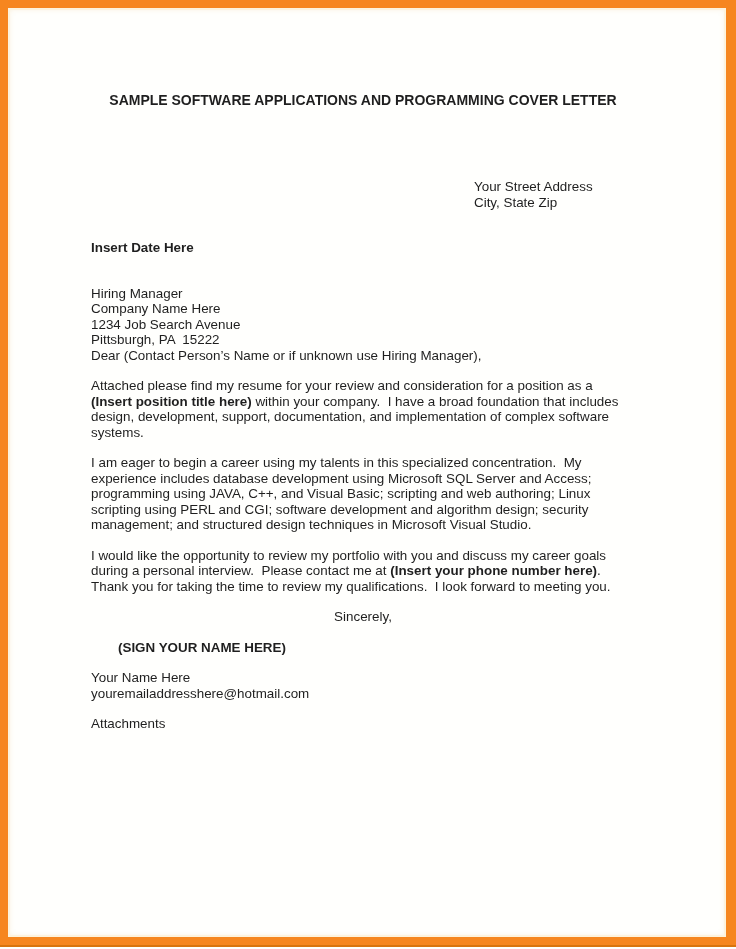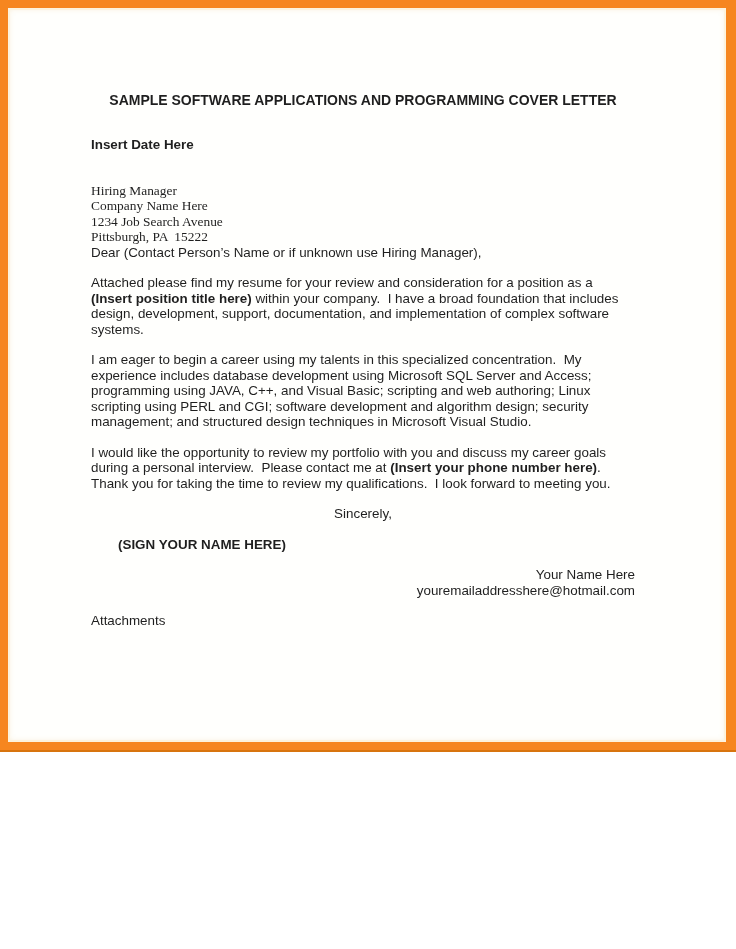--- a/index.html
+++ b/index.html
@@ -2,21 +2,21 @@
 <html><head>
 <meta charset="utf-8">
 <style>
   html, body {
     margin: 0;
     padding: 0;
     background: #ffffff;
   }
   .frame {
     width: 736px;
-    height: 752px;
+    height: 947px;
     box-sizing: border-box;
     background: #f6861f;
     border-bottom: 2px solid #d8740e;
     padding: 8px 10px 8px 8px;
   }
   .page {
     width: 100%;
     height: 100%;
     box-sizing: border-box;
     background: #fffffd;
@@ -30,39 +30,43 @@
   }
   .txt { white-space: pre-wrap; }
   .title-line {
     text-align: center;
     font-weight: 700;
     font-size: 14px;
     line-height: 16px;
   }
   .sender-block { margin-top: 71px; margin-left: 383px; line-height: 16px; }
   .date-line { margin-top: 29px; font-weight: bold; }
-  .recipient-block { margin-top: 30px; font-family: Liberation Serif, serif; }
+  .recipient-block { margin-top: 30px; }
   .salutation { }
   .body-paragraph { margin-top: 15px; }
   .closing { margin-top: 15px; text-align: center; }
   .signature-line { margin-top: 15px; font-weight: 700; margin-left: 27px; }
-  .name-block { margin-top: 15px; text-align: right; }
+  .name-block { margin-top: 15px; }
   .attachments-line { margin-top: 15px; }
   .bold { font-weight: 700; }
 </style>
 </head>
 <body>
 
 <div class="frame">
   <div class="page">
 
     <div>
       <div class="title-line txt">SAMPLE SOFTWARE APPLICATIONS AND PROGRAMMING COVER LETTER</div>
     </div>
 
+    <div class="sender-block">
+      <div class="txt">Your Street Address</div>
+      <div class="txt">City, State Zip</div>
+    </div>
 
     <div class="date-line txt">Insert Date Here</div>
 
     <div class="recipient-block">
       <div class="txt">Hiring Manager</div>
       <div class="txt">Company Name Here</div>
       <div class="txt">1234 Job Search Avenue</div>
       <div class="txt">Pittsburgh, PA  15222</div>
     </div>
 

